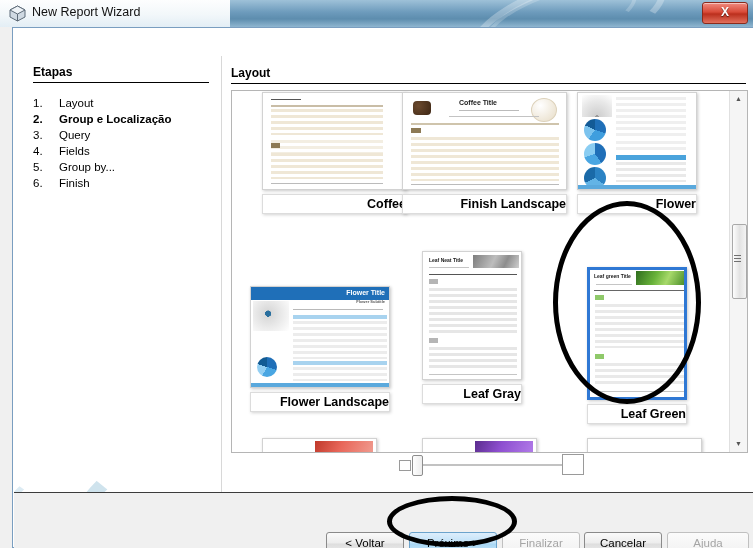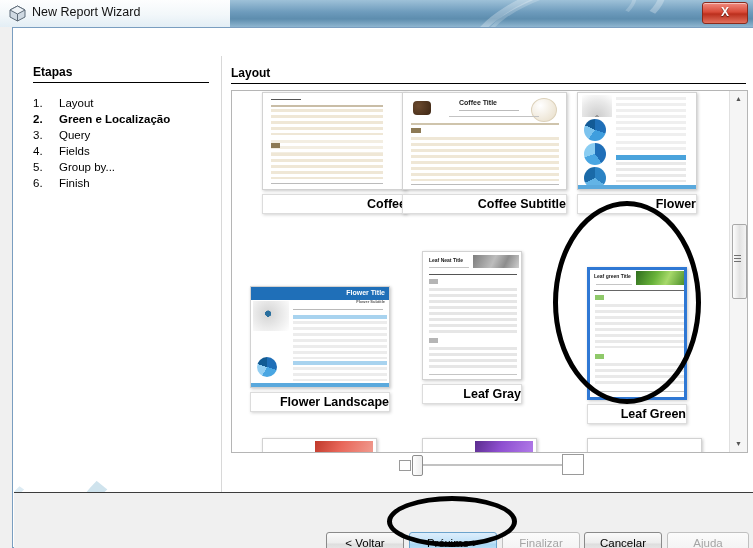--- a/index.html
+++ b/index.html
@@ -152,21 +152,21 @@
 
     <div class="sidebar">
       <div class="side-h">Etapas</div>
       <div class="steps">
         <div class="step">
           <span class="num">1.</span>
           <span>Layout</span>
         </div>
         <div class="step cur">
           <span class="num">2.</span>
-          <span>Green e Localização</span>
+          <span>Group e Localização</span>
         </div>
         <div class="step">
           <span class="num">3.</span>
           <span>Query</span>
         </div>
         <div class="step">
           <span class="num">4.</span>
           <span>Fields</span>
         </div>
         <div class="step">
@@ -216,21 +216,21 @@
                 background:radial-gradient(circle at 35% 30%,#fff,#e7dcc6);border:1px solid #ddd2bb;"></div>
               <div class="ln" style="left:56px;top:17px;width:60px;background:#bbb;"></div>
               <div class="ln" style="left:46px;top:23px;width:90px;background:#c3c3c3;"></div>
               <div class="ln" style="left:8px;top:30px;width:148px;background:#cfc4ac;height:2px;"></div>
               <div class="sq" style="left:8px;top:35px;width:10px;height:5px;background:#8d7a55;"></div>
               <div class="band" style="left:8px;top:44px;width:148px;height:44px;
                 background:repeating-linear-gradient(to bottom,#efe7d6 0 3px,#fff 3px 6px);"></div>
               <div class="ln" style="left:8px;top:91px;width:148px;background:#bbb;"></div>
             </div>
           </div>
-          <div class="cap">Coffee Subtitle</div>
+          <div class="cap">Finish Landscape</div>
         </div>
 
         <div class="card" style="left:345px;top:1px;width:120px;">
           <div class="paper" style="height:96px;">
             <div class="pg">
               <div class="sq" style="left:4px;top:2px;width:30px;height:22px;
                 background:radial-gradient(circle at 50% 100%,#9a9a9a 6%,#cfcfcf 7%,#e8e8e8 60%,#fff 100%);"></div>
               <div class="band" style="left:38px;top:4px;width:70px;height:42px;
                 background:repeating-linear-gradient(to bottom,#efefef 0 3px,#fff 3px 6px);"></div>
               <div class="sq" style="left:6px;top:26px;width:22px;height:22px;border-radius:50%;

